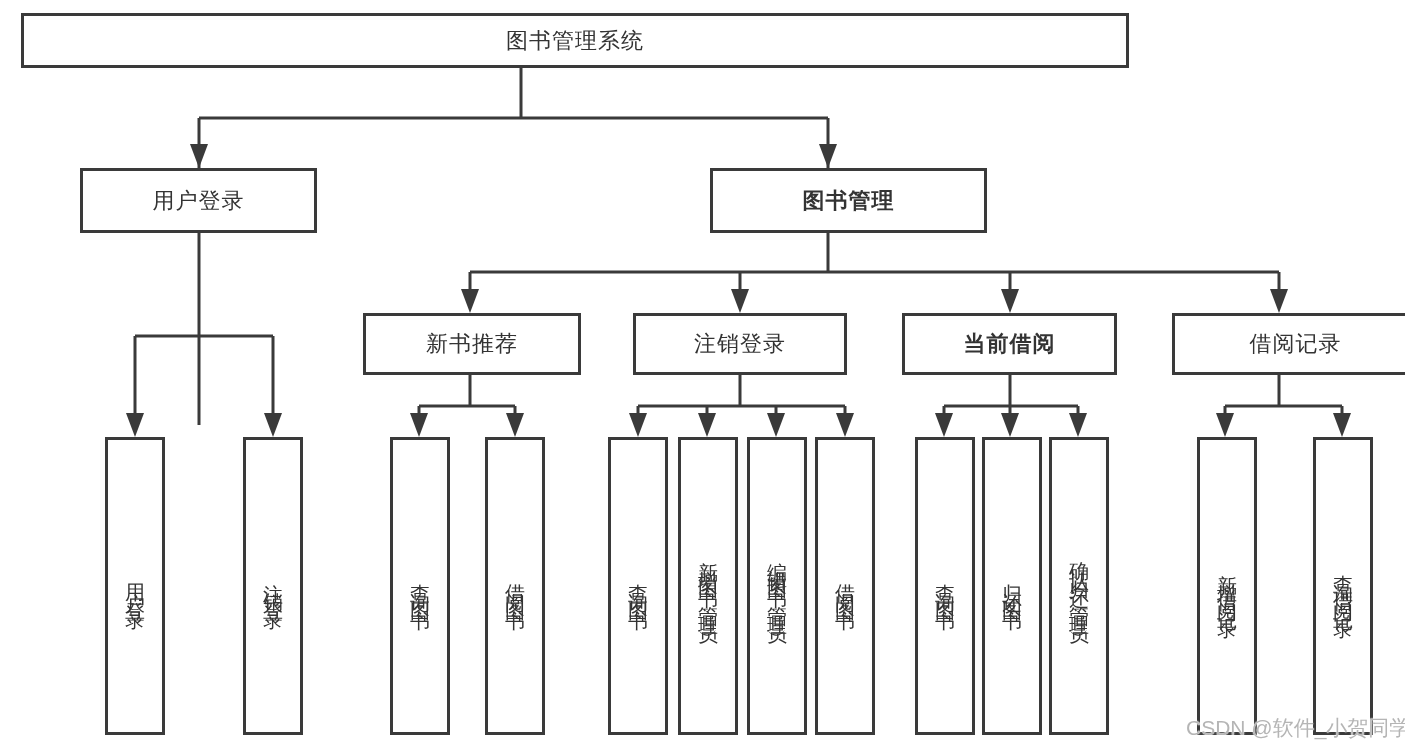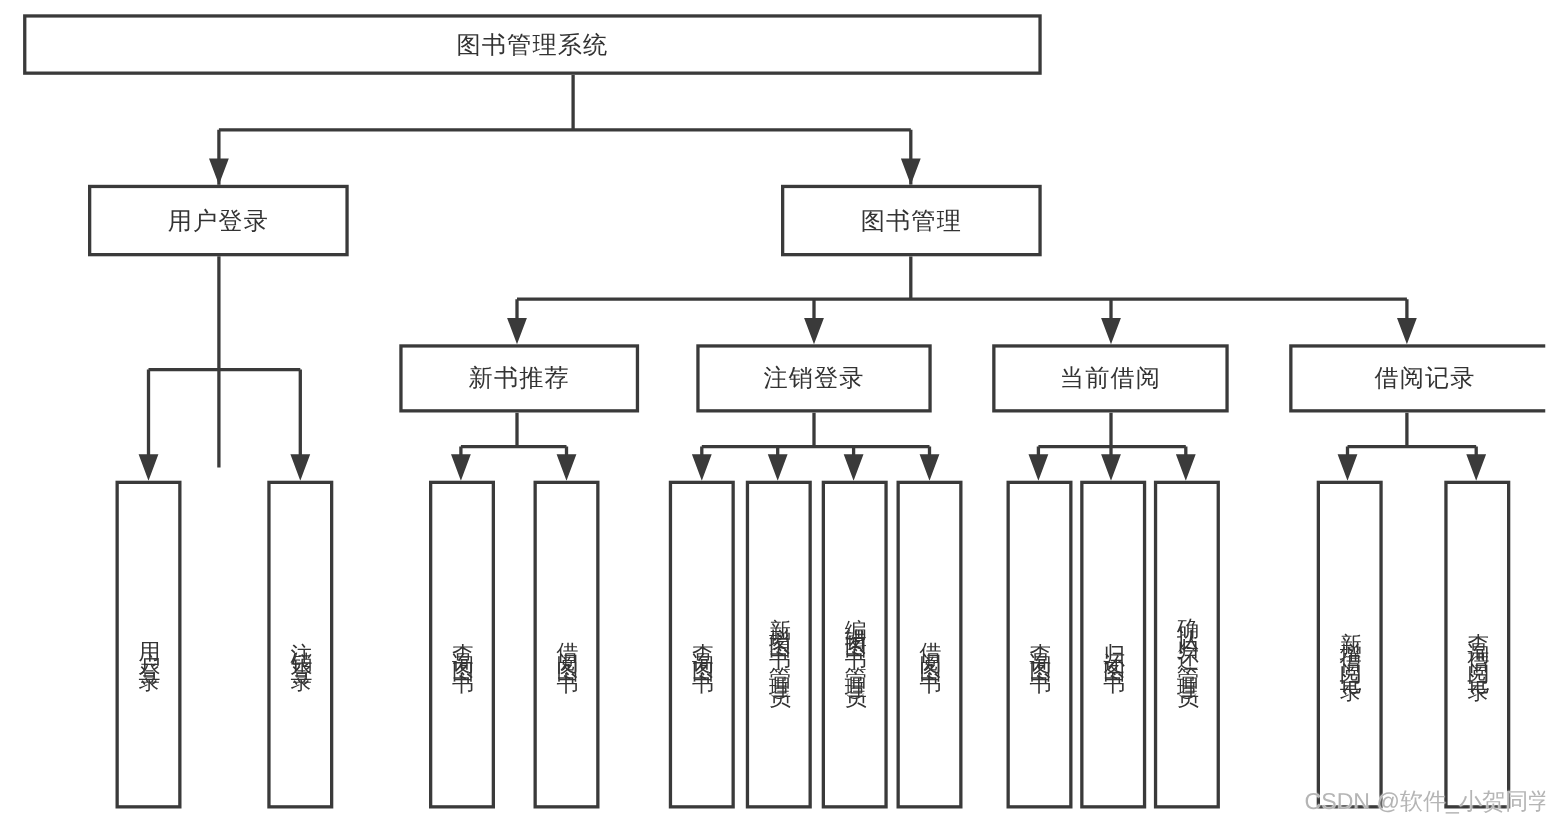--- a/index.html
+++ b/index.html
@@ -40,26 +40,26 @@
     white-space: nowrap;
   }
   .leaf .v-label {
     writing-mode: vertical-lr;
     text-orientation: mixed;
     font-size: 20px;
     line-height: 1.05;
     letter-spacing: 9px;
     white-space: nowrap;
   }
-  .root-box   { left: 21px;  top: 13px;  width: 926px; height: 55px; justify-content: center; }
+  .root-box   { left: 21px;  top: 13px;  width: 1108px; height: 55px; justify-content: center; }
   .l2-login   { left: 80px;  top: 168px; width: 237px;  height: 65px; }
-  .l2-mgmt    { left: 710px; top: 168px; width: 237px;  height: 65px; }
+  .l2-mgmt    { left: 710px; top: 168px; width: 277px;  height: 65px; font-weight: bold; }
   .l3-0 { left: 363px;  top: 313px; width: 218px; height: 62px; }
   .l3-1 { left: 633px;  top: 313px; width: 214px; height: 62px; }
-  .l3-2 { left: 902px;  top: 313px; width: 215px; height: 62px; }
+  .l3-2 { left: 902px;  top: 313px; width: 215px; height: 62px; font-weight: bold; }
   .l3-3 { left: 1172px; top: 313px; width: 247px; height: 62px; }
   .leaf { top: 437px; width: 60px; height: 298px; }
   .lf-login-0  { left: 105px; }
   .lf-login-1  { left: 243px; }
   .lf-rec-0    { left: 390px; }
   .lf-rec-1    { left: 485px; }
   .lf-bor-0    { left: 608px; }
   .lf-bor-1    { left: 678px; }
   .lf-bor-2    { left: 747px; }
   .lf-bor-3    { left: 815px; }

